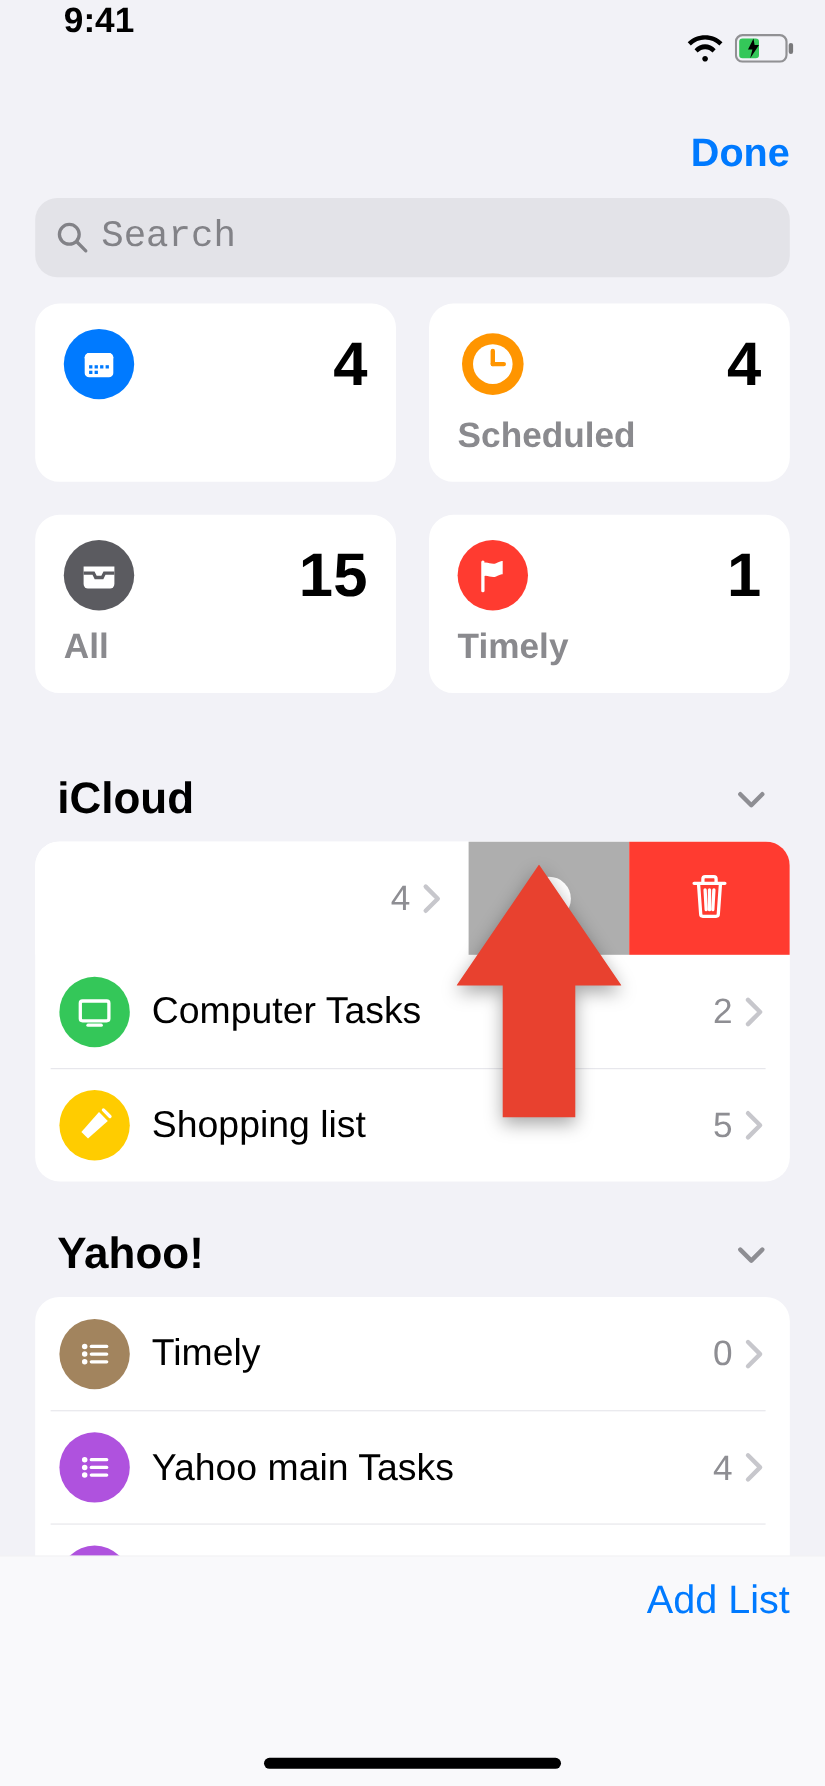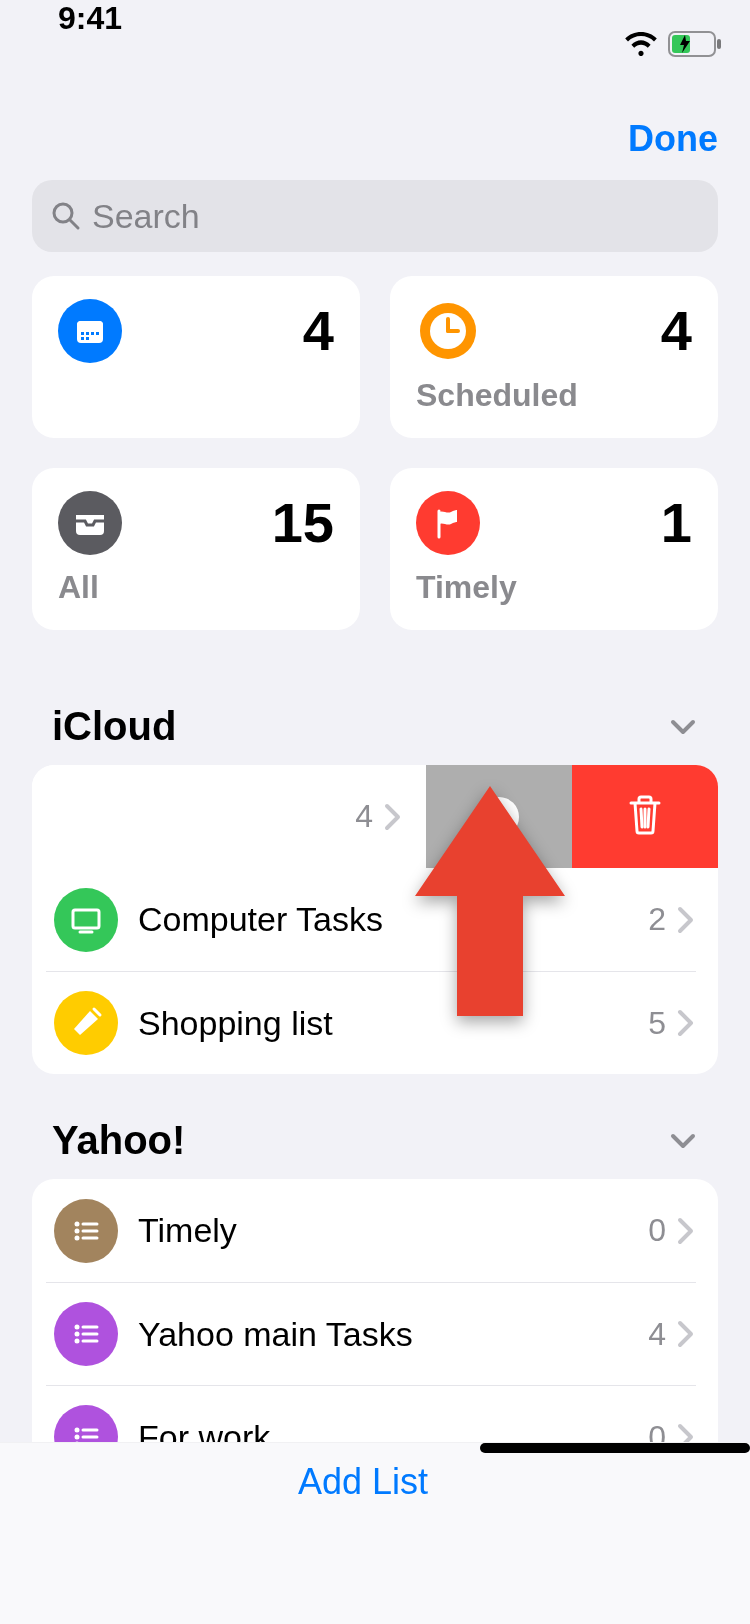--- a/index.html
+++ b/index.html
@@ -34,21 +34,21 @@
   
   .search-wrap { padding: 0 32px 24px 32px; }
   .search-field {
     display: flex; align-items: center;
     background: #e3e3e8; border-radius: 20px;
     height: 72px; padding: 0 18px;
     color: #828287;
   }
   .search-field input {
     flex: 1; border: none; background: transparent; outline: none;
-    font-size: 34px; color: #000;
+    font-size: 34px; color: #000; font-family: Liberation Mono, monospace;
   }
   .search-field input::placeholder { color: #828287; }
   .search-icon { margin-right: 10px; display: flex; }
   
   .cards-grid {
     display: grid;
     grid-template-columns: 1fr 1fr;
     gap: 30px;
     padding: 0 32px 30px 32px;
   }
@@ -139,23 +139,23 @@
   
   .arrow-overlay {
     position: absolute;
     left: 415px; top: 786px;
     pointer-events: none;
     filter: drop-shadow(0 6px 8px rgba(0,0,0,0.35));
   }
   
   .bottom-bar {
     position: absolute; left: 0; right: 0; bottom: 0;
-    height: 182px;
+    height: 210px;
     background: #f9f9fb;
-    display: flex; flex-direction: row;
+    display: flex; flex-direction: column;
     border-top: 1px solid rgba(0,0,0,0.03);
     gap: 20px;
   }
   .bottom-inner {
     flex: 1; display: flex; align-items: flex-start; justify-content: flex-end;
     padding: 18px 32px;
   }
   .add-list-btn {
     background: none; border: none; color: #007aff;
     font-size: 36px; cursor: pointer;

